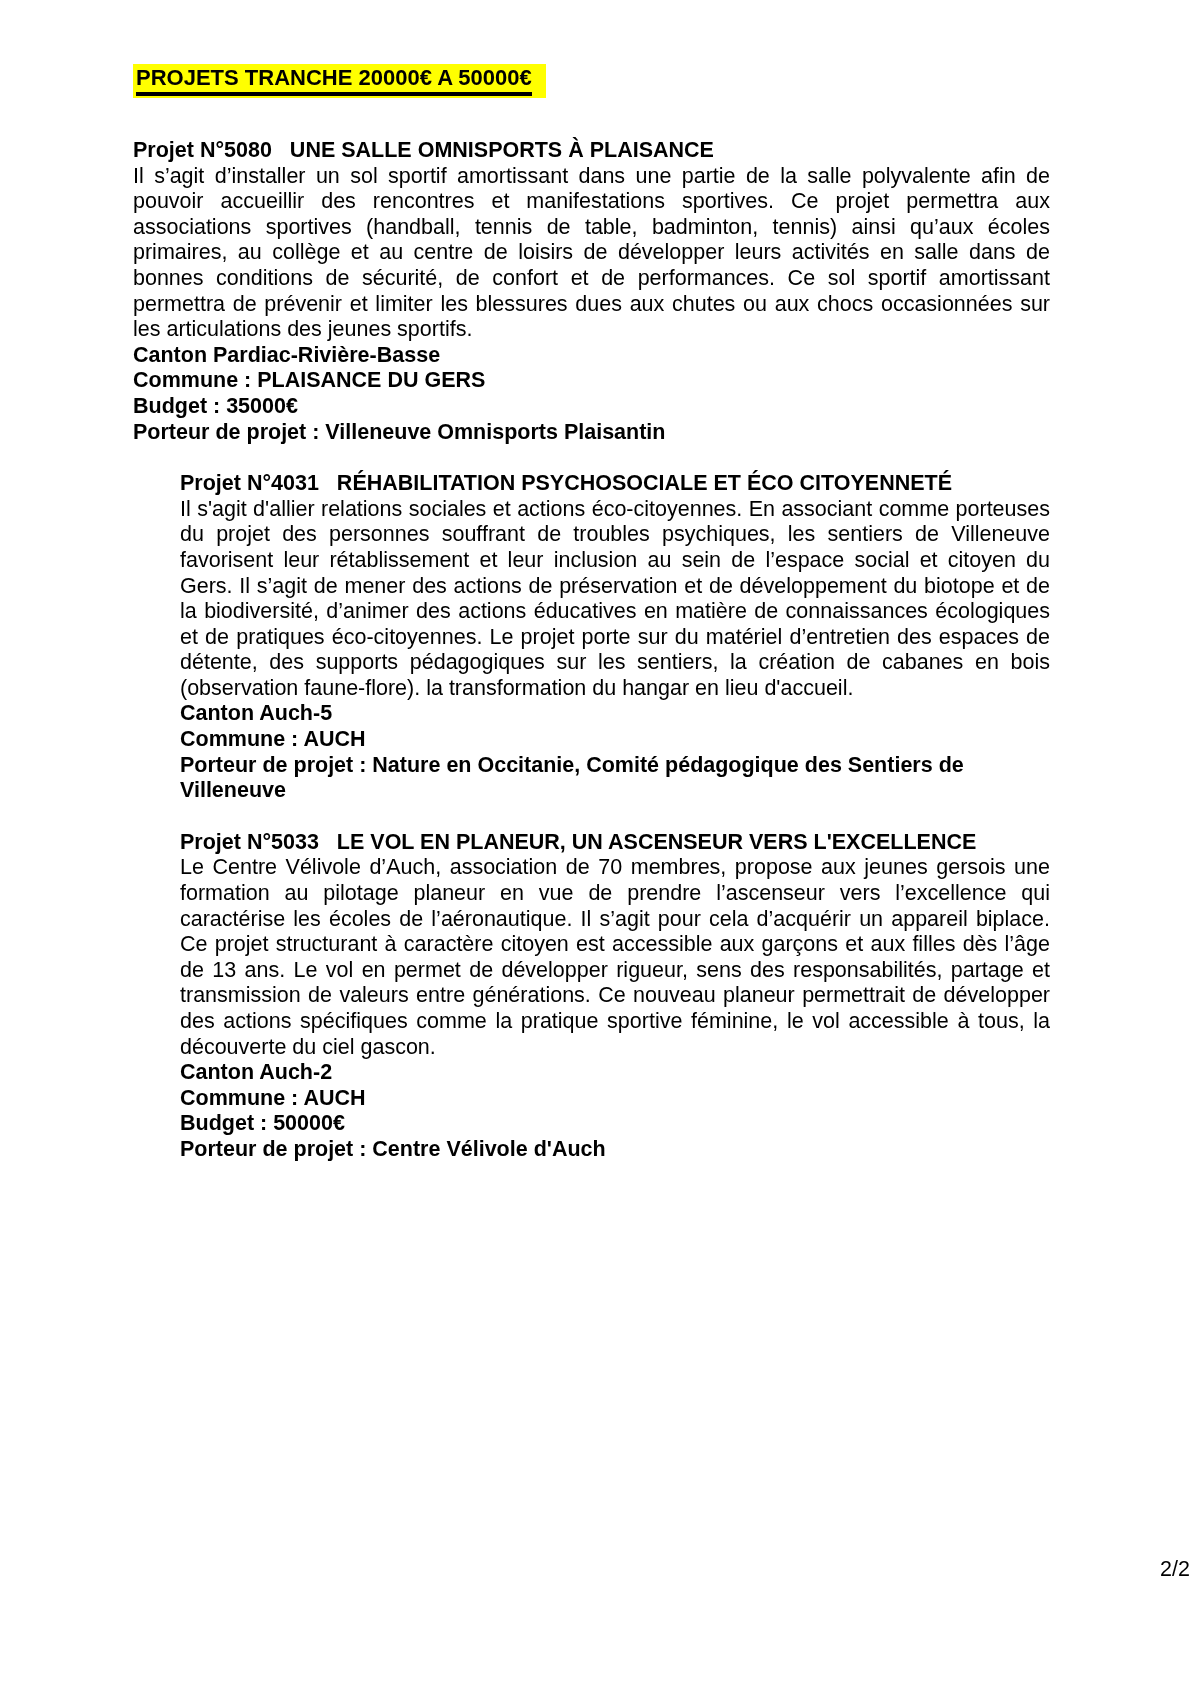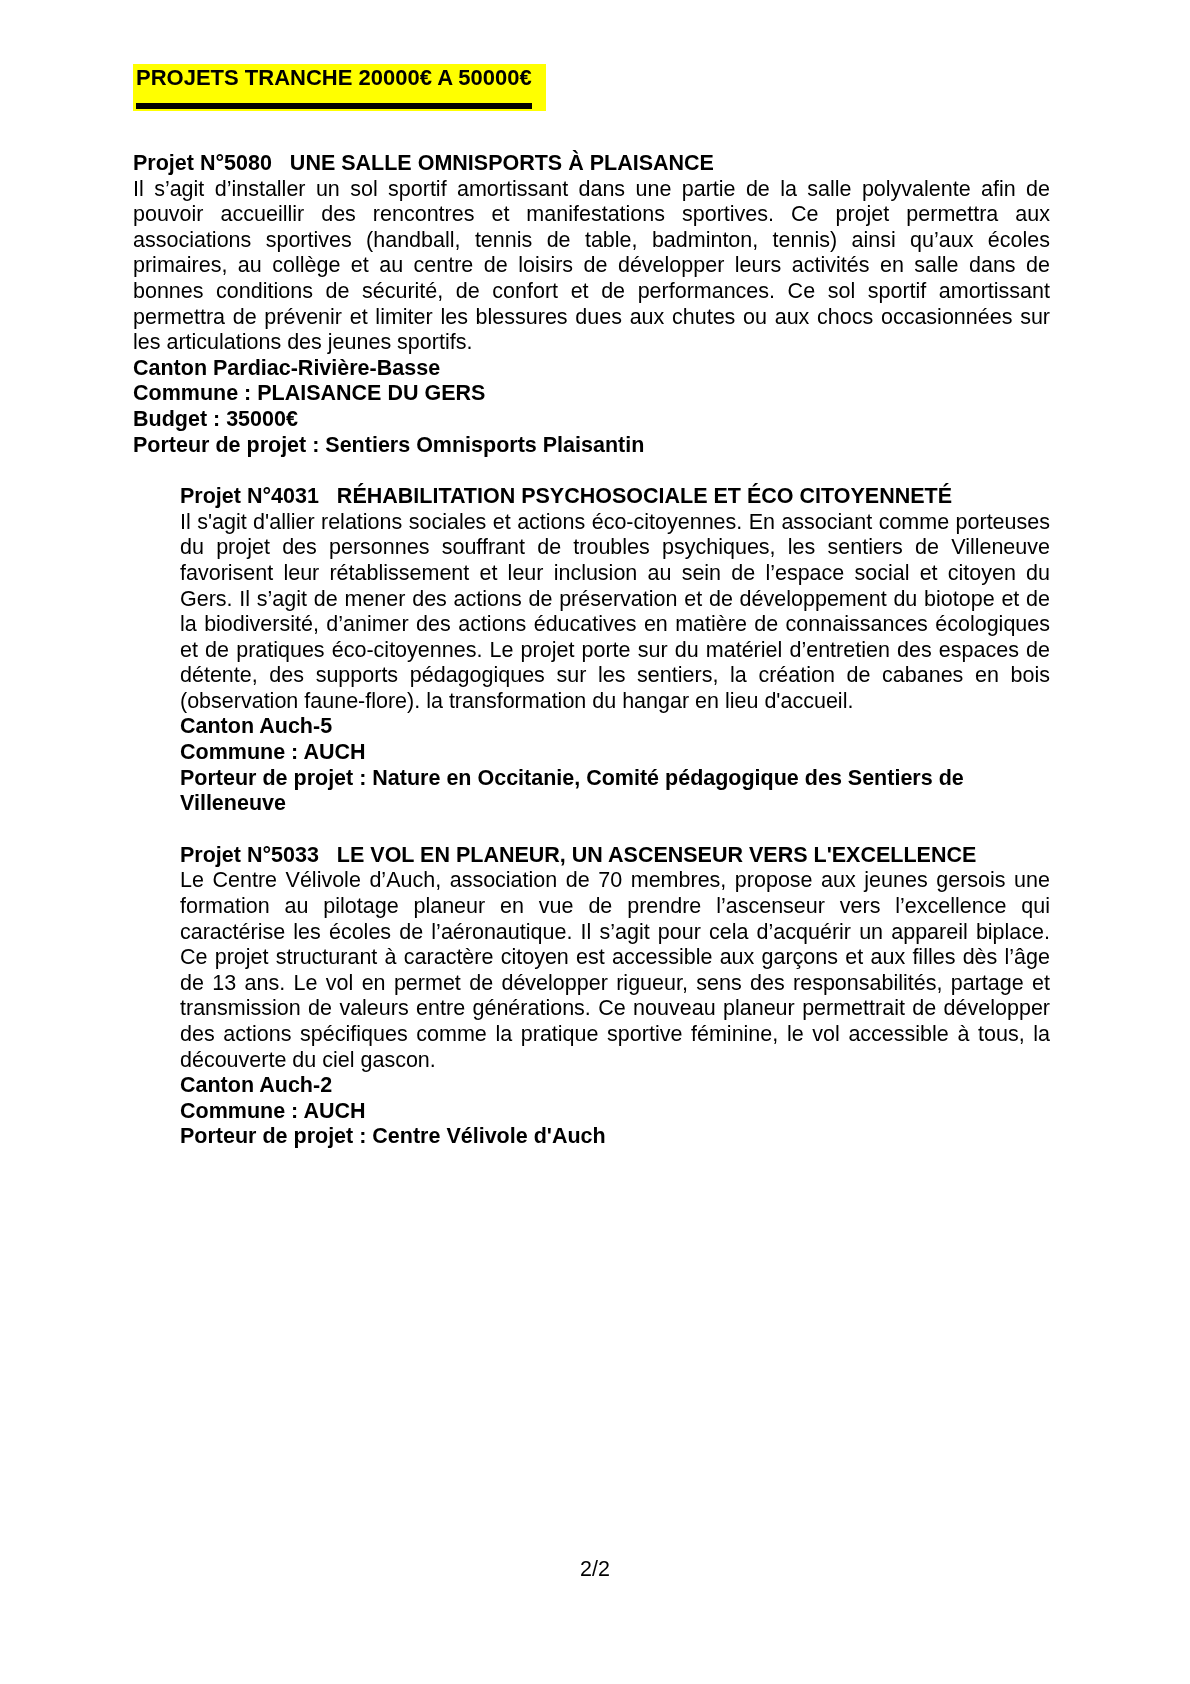--- a/index.html
+++ b/index.html
@@ -25,22 +25,22 @@
   .doc-title {
     display: inline-block;
     background: #ffff00;
     padding: 2px 14px 2px 3px;
     font-size: 22px;
     font-weight: bold;
     line-height: 24px;
   }
   .doc-title-text {
     display: inline-block;
-    border-bottom: 6px solid #000000;
-    padding-bottom: 13px;
+    border-bottom: 4px solid #000000;
+    padding-bottom: 2px;
   }
   .project {
     font-size: 21.5px;
     line-height: 25.6px;
   }
   .project + .project {
     margin-top: 26px;
     margin-left: 47px;
   }
   .project-heading {
@@ -54,54 +54,55 @@
     text-align: justify;
   }
   .meta-line {
     font-weight: bold;
   }
   .page-footer {
     position: absolute;
     top: 1556px;
     left: 0;
     width: 1190px;
-    text-align: center;
+    text-align: right;
     font-size: 21.5px;
     line-height: 26px;
   }
 </style>
 </head>
 <body>
 
 <div class="page">
 
   <div class="doc-title-wrap">
     <span class="doc-title"><span class="doc-title-text">PROJETS TRANCHE 20000€ A 50000€</span></span>
   </div>
 
   <section class="project">
     <p class="project-heading"><span class="project-number">Projet N°5080</span><span>UNE SALLE OMNISPORTS À PLAISANCE</span></p>
     <p class="project-desc">Il s’agit d’installer un sol sportif amortissant dans une partie de la salle polyvalente afin de pouvoir accueillir des rencontres et manifestations sportives. Ce projet permettra aux associations sportives (handball, tennis de table, badminton, tennis) ainsi qu’aux écoles primaires, au collège et au centre de loisirs de développer leurs activités en salle dans de bonnes conditions de sécurité, de confort et de performances. Ce sol sportif amortissant permettra de prévenir et limiter les blessures dues aux chutes ou aux chocs occasionnées sur les articulations des jeunes sportifs.</p>
     <p class="meta-line">Canton Pardiac-Rivière-Basse</p>
     <p class="meta-line">Commune : PLAISANCE DU GERS</p>
     <p class="meta-line">Budget : 35000€</p>
-    <p class="meta-line">Porteur de projet : Sentiers Omnisports Plaisantin</p>
+    <p class="meta-line">Porteur de projet : Villeneuve Omnisports Plaisantin</p>
   </section>
 
   <section class="project">
     <p class="project-heading"><span class="project-number">Projet N°4031</span><span>RÉHABILITATION PSYCHOSOCIALE ET ÉCO CITOYENNETÉ</span></p>
     <p class="project-desc">Il s'agit d'allier relations sociales et actions éco-citoyennes. En associant comme porteuses du projet des personnes souffrant de troubles psychiques, les sentiers de Villeneuve favorisent leur rétablissement et leur inclusion au sein de l’espace social et citoyen du Gers. Il s’agit de mener des actions de préservation et de développement du biotope et de la biodiversité, d’animer des actions éducatives en matière de connaissances écologiques et de pratiques éco-citoyennes. Le projet porte sur du matériel d’entretien des espaces de détente, des supports pédagogiques sur les sentiers, la création de cabanes en bois (observation  faune-flore). la transformation du hangar en lieu d'accueil.</p>
     <p class="meta-line">Canton Auch-5</p>
     <p class="meta-line">Commune : AUCH</p>
     <p class="meta-line">Porteur de projet : Nature en Occitanie, Comité pédagogique des Sentiers de Villeneuve</p>
   </section>
 
   <section class="project">
     <p class="project-heading"><span class="project-number">Projet N°5033</span><span>LE VOL EN PLANEUR, UN ASCENSEUR VERS L'EXCELLENCE</span></p>
     <p class="project-desc">Le Centre Vélivole d’Auch, association de 70 membres, propose aux jeunes gersois une formation au pilotage planeur en vue de prendre l’ascenseur vers l’excellence qui caractérise les écoles de l’aéronautique. Il s’agit pour cela d’acquérir un appareil biplace. Ce projet structurant à caractère citoyen est accessible aux garçons et aux filles dès l’âge de 13 ans. Le vol en permet de développer rigueur, sens des responsabilités, partage et transmission de valeurs entre générations. Ce nouveau planeur permettrait de développer des actions spécifiques comme la pratique sportive féminine, le vol accessible à tous, la découverte du ciel gascon.</p>
     <p class="meta-line">Canton Auch-2</p>
     <p class="meta-line">Commune : AUCH</p>
+    <p class="meta-line">Budget : 50000€</p>
     <p class="meta-line">Porteur de projet : Centre Vélivole d'Auch</p>
   </section>
 
   <div class="page-footer">2/2</div>
 
 </div>
 
 </body></html>

